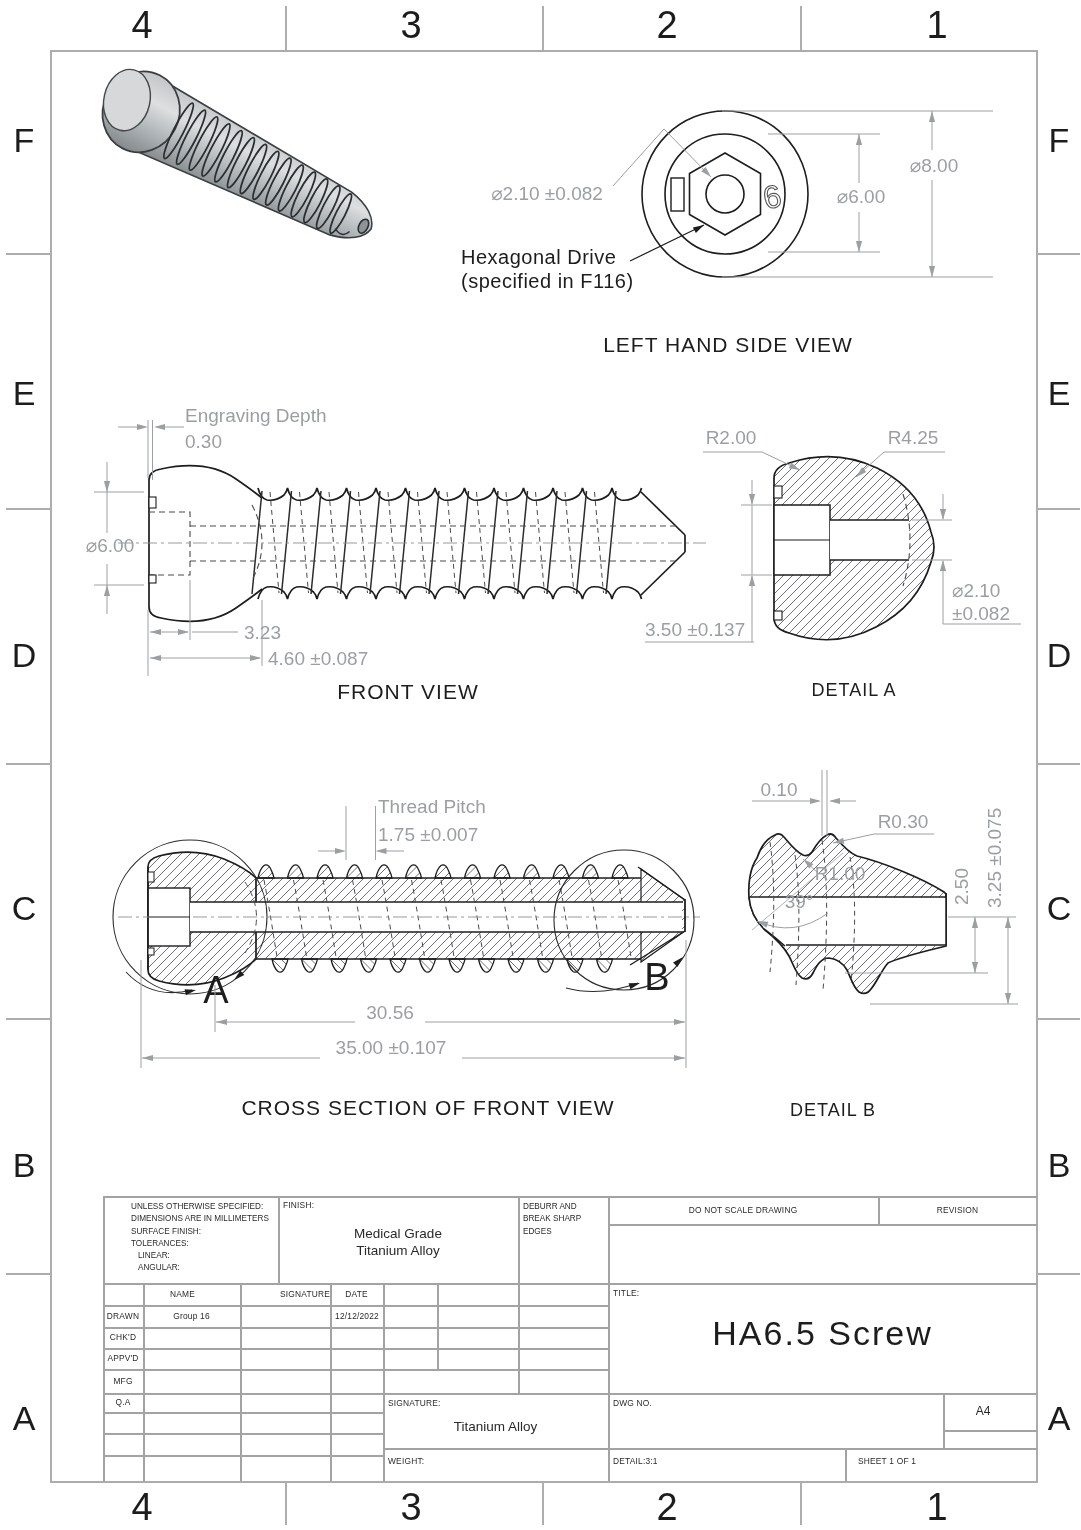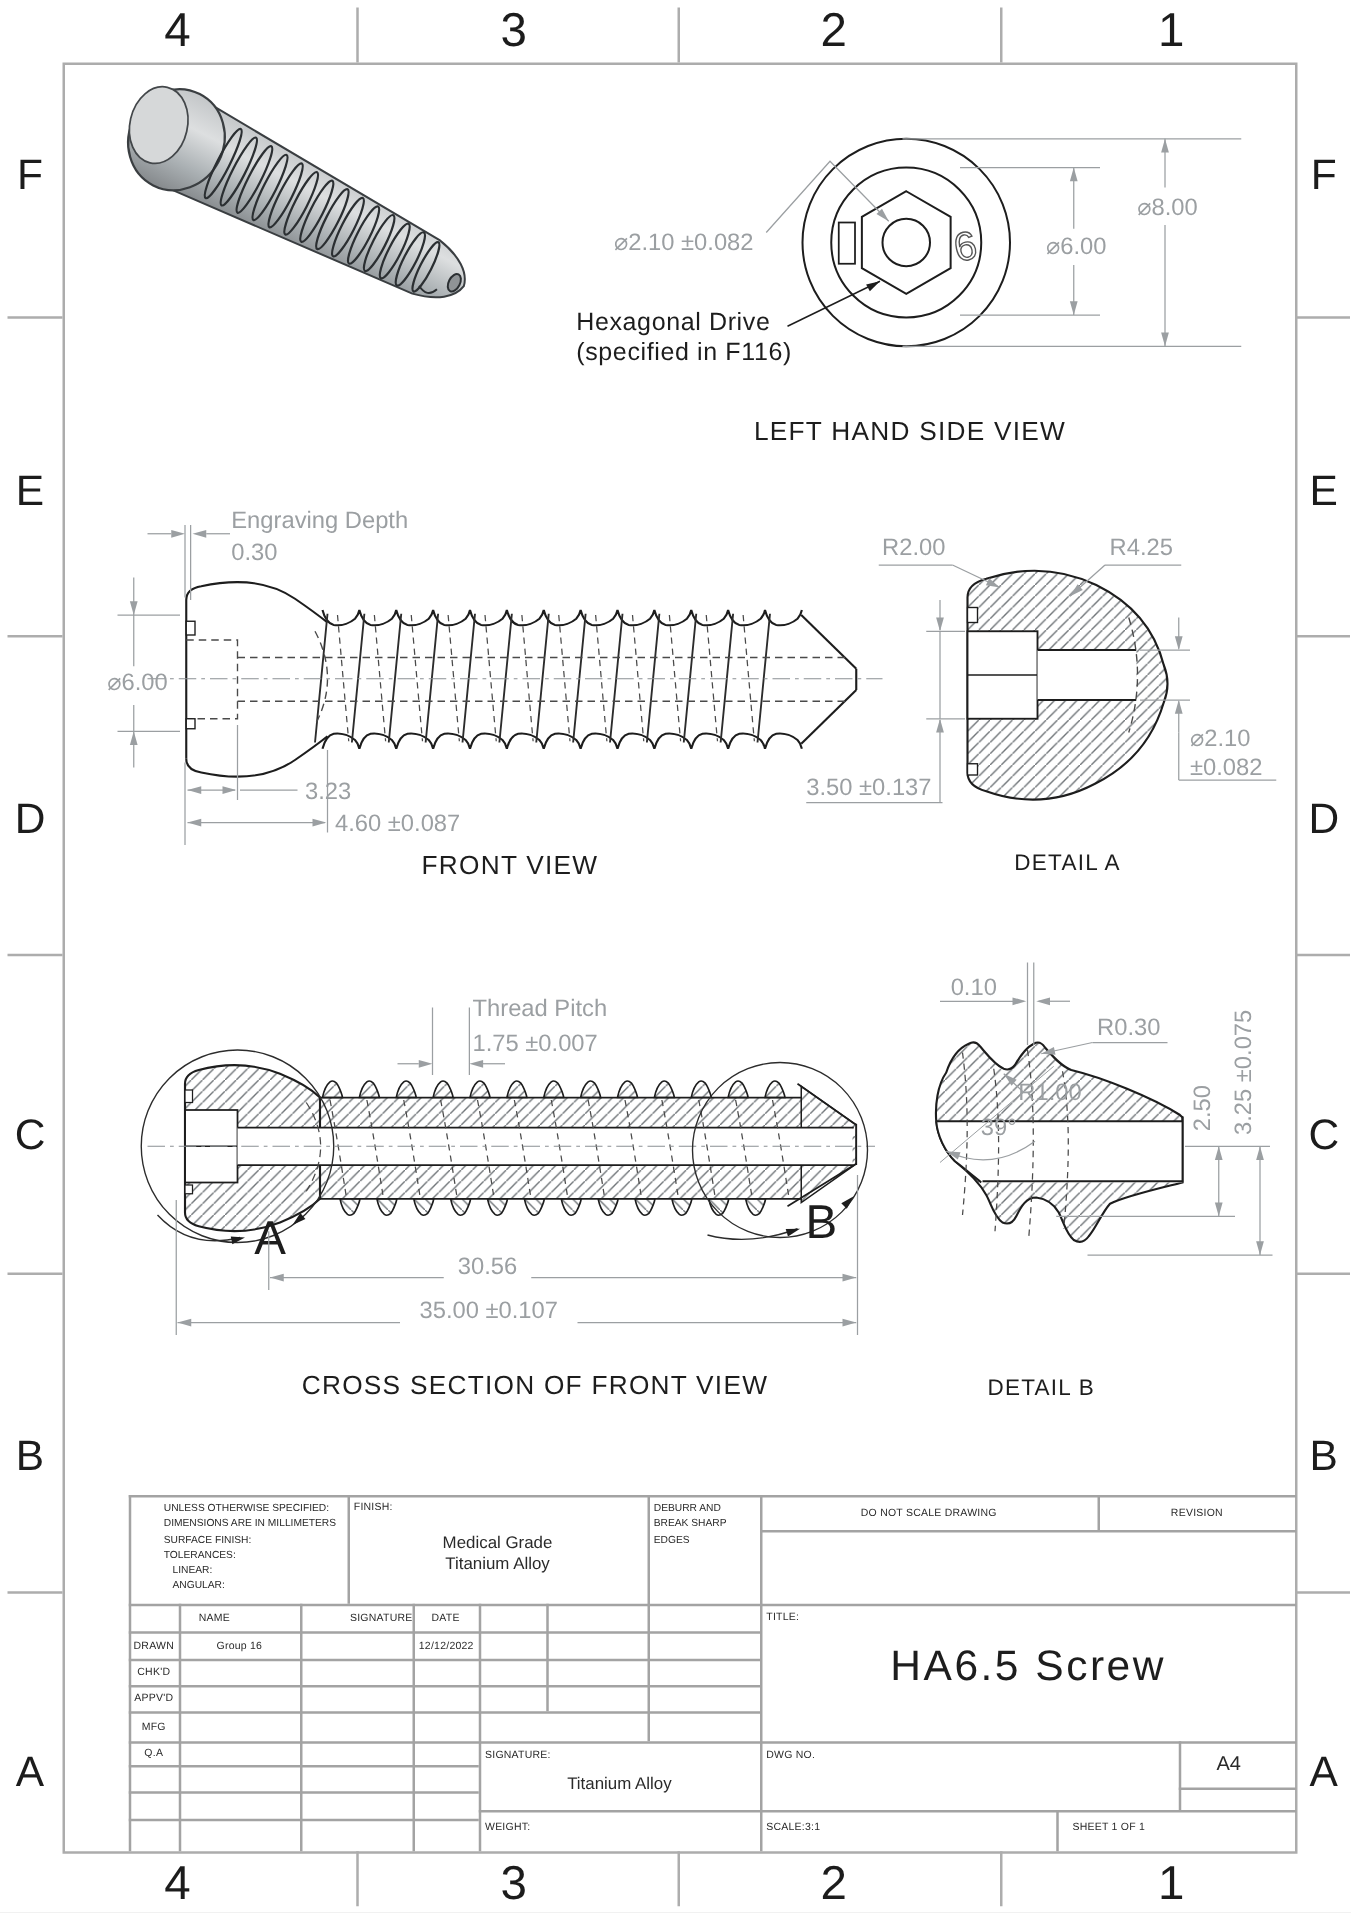--- a/index.html
+++ b/index.html
@@ -449,38 +449,38 @@
 
     <div class="tbt spec" style="left:523px;top:1201px;width:84px;">
       <div>DEBURR AND</div>
       <div>BREAK SHARP</div>
       <div>EDGES</div>
     </div>
 
     <div class="tbt lab cen" style="left:608px;top:1196px;width:270px;line-height:28px;">DO NOT SCALE DRAWING</div>
     <div class="tbt lab cen" style="left:878px;top:1196px;width:159px;line-height:28px;border-radius:14px;">REVISION</div>
 
-    <div class="tbt lab cen" style="left:132px;top:1283px;width:79px;line-height:22px;">NAME</div>
+    <div class="tbt lab cen" style="left:143px;top:1283px;width:79px;line-height:22px;">NAME</div>
     <div class="tbt lab cen" style="left:240px;top:1283px;width:90px;line-height:22px;text-align:right;">SIGNATURE</div>
     <div class="tbt lab cen" style="left:330px;top:1283px;width:53px;line-height:22px;">DATE</div>
     <div class="tbt lab cen" style="left:103px;top:1305px;width:40px;line-height:22px;">DRAWN</div>
     <div class="tbt lab cen" style="left:103px;top:1327px;width:40px;line-height:21px;">CHK'D</div>
     <div class="tbt lab cen" style="left:103px;top:1348px;width:40px;line-height:21px;">APPV'D</div>
     <div class="tbt lab cen" style="left:103px;top:1369px;width:40px;line-height:24px;border-radius:12px;">MFG</div>
     <div class="tbt lab cen" style="left:103px;top:1393px;width:40px;line-height:19px;">Q.A</div>
     <div class="tbt lab cen" style="left:143px;top:1305px;width:97px;line-height:22px;">Group 16</div>
     <div class="tbt lab cen nowrap" style="left:326px;top:1305px;width:62px;line-height:22px;">12/12/2022</div>
 
     <div class="tbt lab" style="left:613px;top:1288px;">TITLE:</div>
     <div class="tbt big-title cen" style="left:608px;top:1314px;width:429px;">HA6.5 Screw</div>
 
     <div class="tbt lab" style="left:388px;top:1398px;">SIGNATURE:</div>
     <div class="tbt val cen" style="left:383px;top:1419px;width:225px;">Titanium Alloy</div>
     <div class="tbt lab" style="left:613px;top:1398px;">DWG NO.</div>
-    <div class="tbt cen" style="left:943px;top:1393px;width:80px;line-height:37px;font-size:16px;">A4</div>
+    <div class="tbt cen" style="left:943px;top:1393px;width:80px;line-height:37px;font-size:12px;">A4</div>
 
     <div class="tbt lab" style="left:388px;top:1456px;">WEIGHT:</div>
-    <div class="tbt lab" style="left:613px;top:1456px;">SCALE:3:1</div>
+    <div class="tbt lab" style="left:613px;top:1456px;">DETAIL:3:1</div>
     <div class="tbt lab" style="left:858px;top:1456px;">SHEET 1 OF 1</div>
     <div class="vl" style="left:845px;top:1448px;height:33px;"></div>
   </div>
 
 </div>
 
 </body></html>

